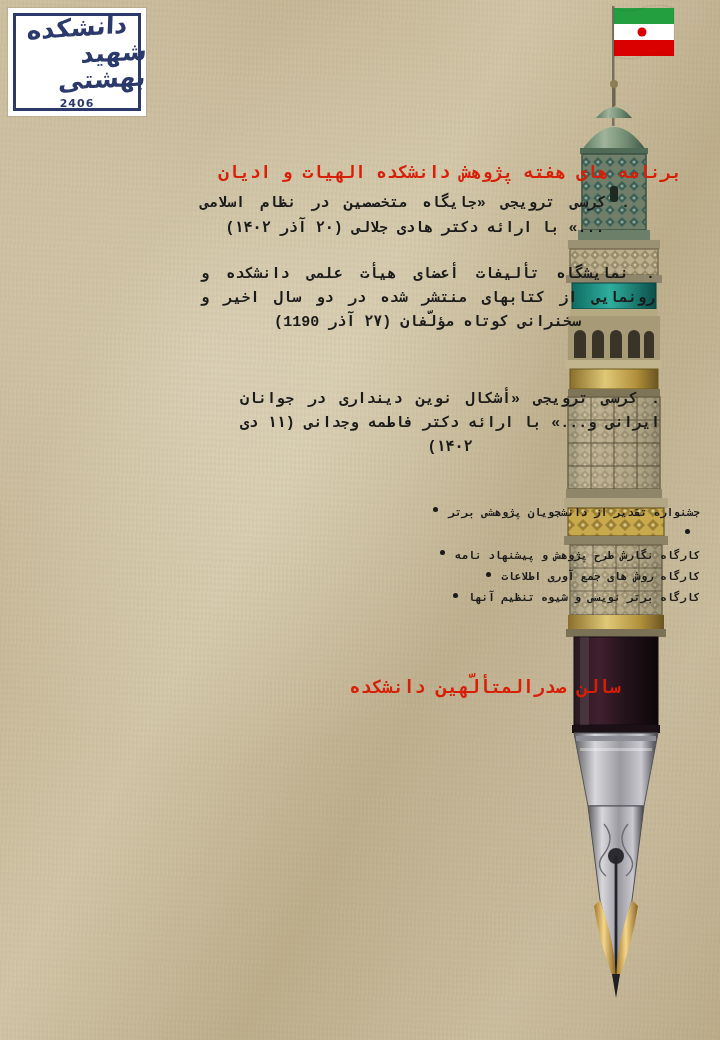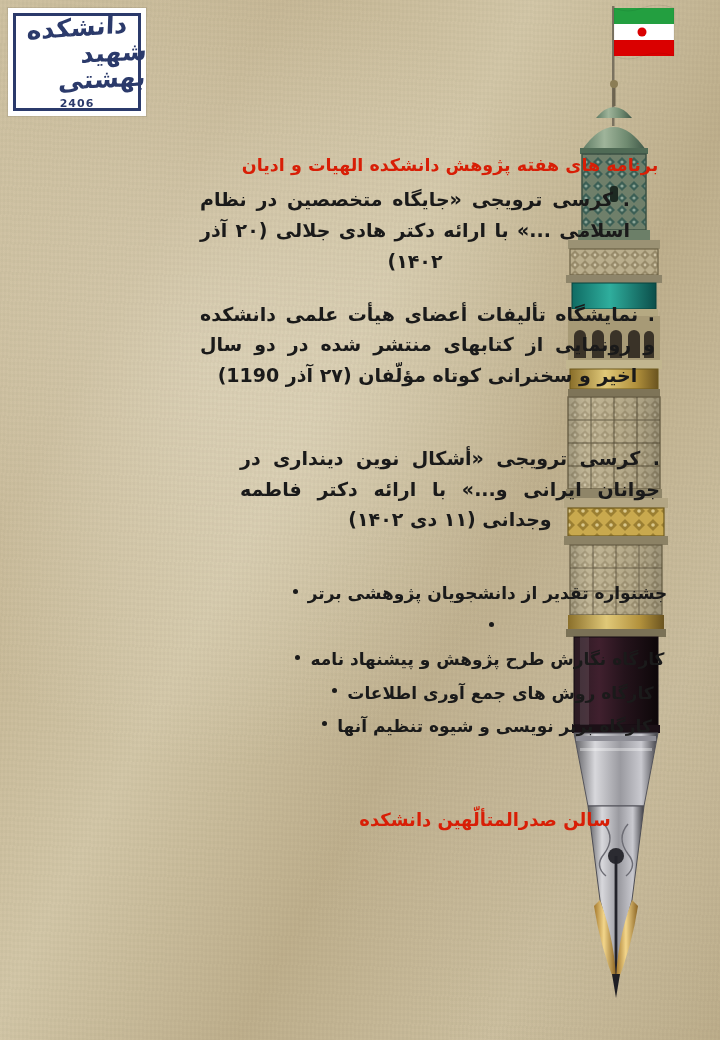--- a/index.html
+++ b/index.html
@@ -78,59 +78,60 @@
     left: 520px;
     width: 200px;
     height: 1040px;
     z-index: 2;
     pointer-events: none;
   }
 
   
   .content {
     position: absolute;
-    top: 152px;
+    top: 160px;
     right: 20px;
     width: 500px;
     z-index: 4;
     text-align: right;
     direction: rtl;
+    font-family: Liberation Mono, monospace;
   }
 
   .headline {
     color: #d81e06;
     font-size: 17.5px;
     font-weight: bold;
     line-height: 1.5;
     margin: 0 0 6px 0;
     text-align: center;
   }
 
   .para {
     color: #1a1a1a;
-    font-size: 19px;
+    font-size: 15px;
     font-weight: bold;
     line-height: 1.62;
     margin: 0 0 22px 0;
     text-align: justify;
     text-align-last: center;
   }
   .para.p1 { width: 430px; margin-right: auto; margin-left: 0; }
   .para.p2 { width: 455px; margin-top: 14px; margin-right: auto; }
   .para.p3 { width: 420px; margin-top: 52px; margin-right: 40px; }
 
   .bullets {
     list-style: none;
     margin: 42px 0 0 0;
     padding: 0;
     color: #1a1a1a;
-    font-size: 17px;
+    font-size: 11px;
     font-weight: bold;
     line-height: 1.95;
-    text-align: center;
+    text-align: right;
   }
   .bullets li {
     position: relative;
     padding-right: 0;
   }
   .bullets li .dot {
     display: inline-block;
     width: 5px;
     height: 5px;
     border-radius: 50%;

